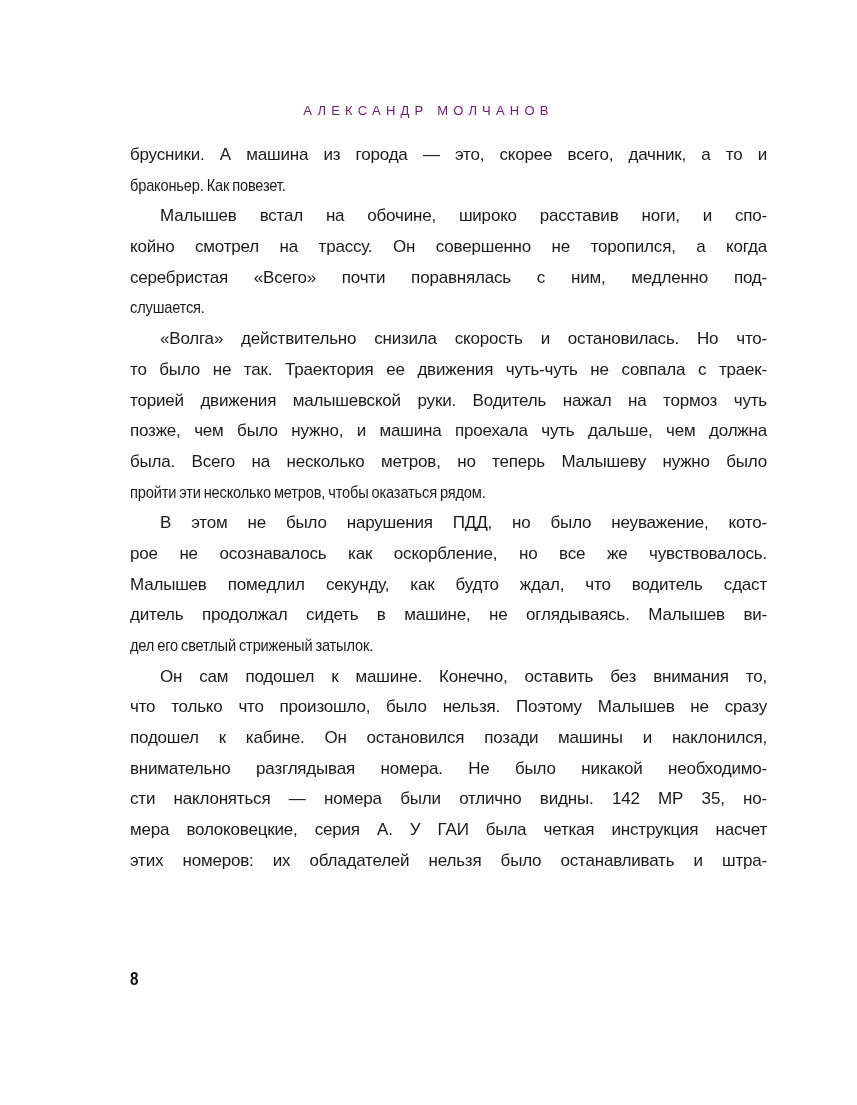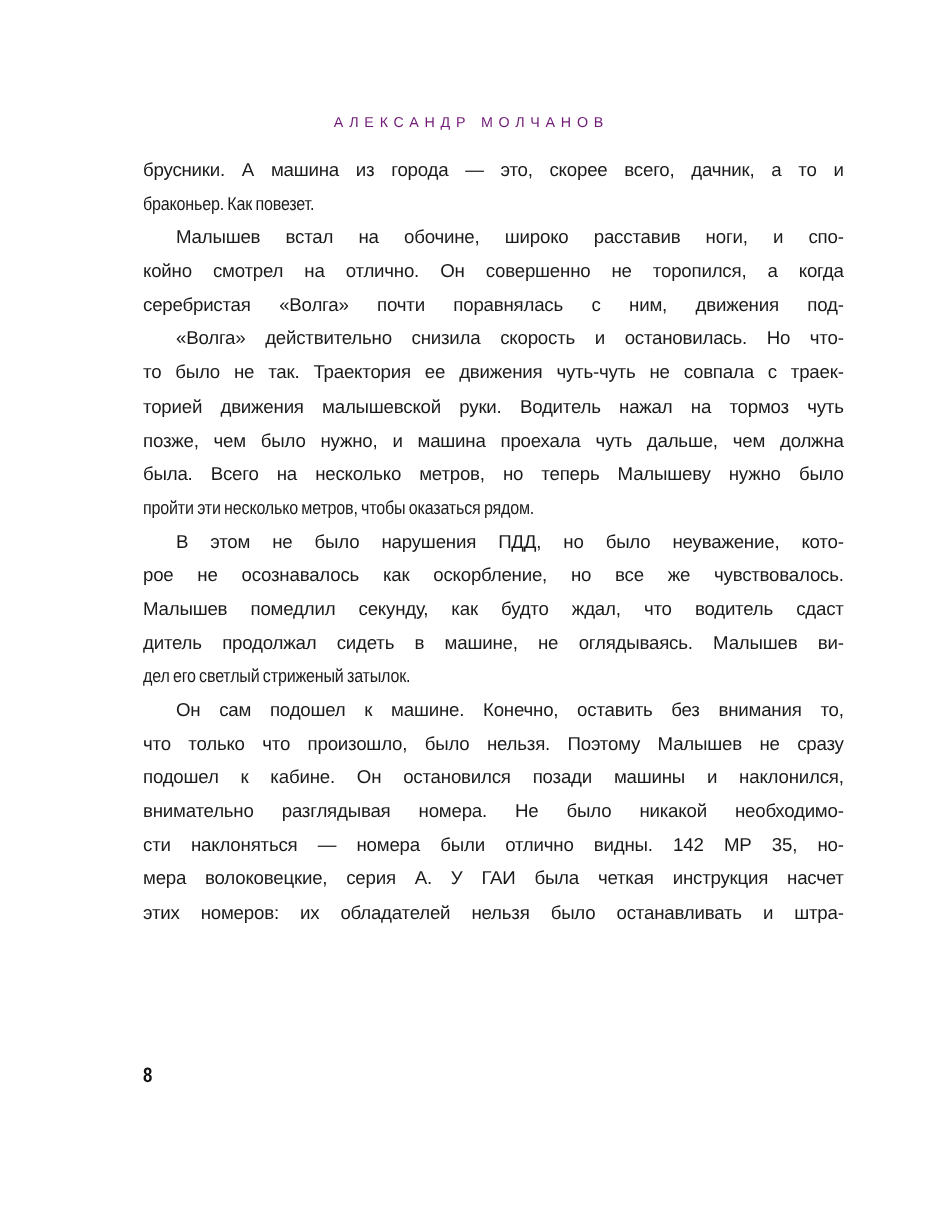--- a/index.html
+++ b/index.html
@@ -69,22 +69,23 @@
 
 <div class="running-head">АЛЕКСАНДР МОЛЧАНОВ</div>
 
 <div class="text-block" id="text-block">
     <div>
       <div class="line"><span class="fit" style="display: inline-block; width: 637px;">брусники. А машина из города — это, скорее всего, дачник, а то и</span></div>
       <div class="line last"><span class="fit" style="display: inline-block; width: 740.698px; transform: scaleX(0.86); transform-origin: left center;">браконьер. Как повезет.</span></div>
     </div>
     <div>
       <div class="line indent"><span class="fit" style="display: inline-block; width: 607px;">Малышев встал на обочине, широко расставив ноги, и спо-</span></div>
-      <div class="line"><span class="fit" style="display: inline-block; width: 637px;">койно смотрел на отлично. Он совершенно не торопился, а когда</span></div>
-      <div class="line"><span class="fit" style="display: inline-block; width: 637px;">серебристая «Волга» почти поравнялась с ним, движения под-</span></div>
+      <div class="line"><span class="fit" style="display: inline-block; width: 637px;">койно смотрел на трассу. Он совершенно не торопился, а когда</span></div>
+      <div class="line"><span class="fit" style="display: inline-block; width: 637px;">серебристая «Всего» почти поравнялась с ним, медленно под-</span></div>
+      <div class="line last"><span class="fit" style="display: inline-block; width: 740.698px; transform: scaleX(0.86); transform-origin: left center;">слушается.</span></div>
     </div>
     <div>
       <div class="line indent"><span class="fit" style="display: inline-block; width: 607px;">«Волга» действительно снизила скорость и остановилась. Но что-</span></div>
       <div class="line"><span class="fit" style="display: inline-block; width: 637px;">то было не так. Траектория ее движения чуть-чуть не совпала с траек-</span></div>
       <div class="line"><span class="fit" style="display: inline-block; width: 637px;">торией движения малышевской руки. Водитель нажал на тормоз чуть</span></div>
       <div class="line"><span class="fit" style="display: inline-block; width: 637px;">позже, чем было нужно, и машина проехала чуть дальше, чем должна</span></div>
       <div class="line"><span class="fit" style="display: inline-block; width: 637px;">была. Всего на несколько метров, но теперь Малышеву нужно было</span></div>
       <div class="line last"><span class="fit" style="display: inline-block; width: 740.698px; transform: scaleX(0.86); transform-origin: left center;">пройти эти несколько метров, чтобы оказаться рядом.</span></div>
     </div>
     <div>

